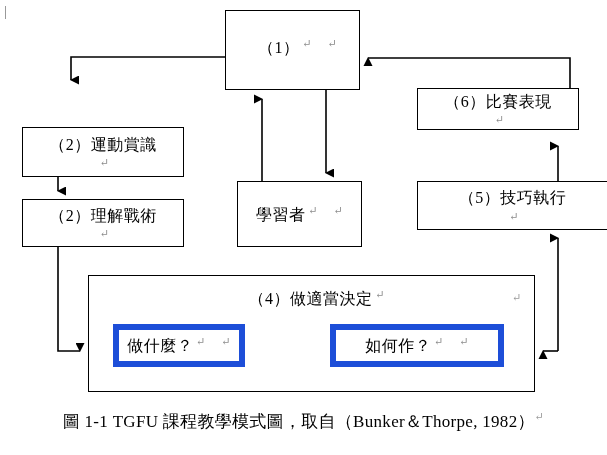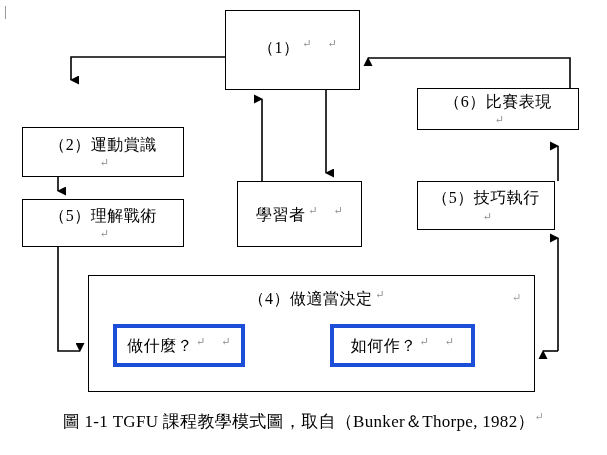--- a/index.html
+++ b/index.html
@@ -44,21 +44,21 @@
   .node-game { left: 225px; top: 10px; width: 135px; height: 80px; }
   .node-game .line-a { margin-bottom: 6px; padding-left: 10px; }
   .node-game .line-b { padding-left: 2px; }
   .node-appreciation { left: 22px; top: 88px; width: 162px; height: 50px; margin-top: 39px; }
   .node-tactics { left: 22px; top: 199px; width: 162px; height: 48px; }
   .node-learner {
     left: 237px; top: 181px; width: 125px; height: 66px;
     justify-content: center;
   }
   .node-performance { left: 417px; top: 88px; width: 162px; height: 42px; }
-  .node-skill { left: 417px; top: 181px; width: 138px; height: 49px; }
+  .node-skill { left: 417px; top: 181px; width: 191px; height: 49px; }
 
   .node-decision {
     left: 88px; top: 275px; width: 447px; height: 117px;
     display: block;
     padding: 4px;
   }
   .decision-title {
     position: absolute;
     left: 0; right: 0;
     top: 11px;
@@ -69,31 +69,31 @@
   }
   .decision-pilcrow-right {
     position: absolute;
     right: 12px;
     top: 14px;
     font-size: 11px;
     color: #9a9a9a;
   }
   .subnode {
     position: absolute;
-    border: 4px solid #1d4ed8;
+    border: 6px solid #1d4ed8;
     background: #ffffff;
     box-sizing: border-box;
     display: flex;
     align-items: center;
     justify-content: center;
     font-size: 16px;
     white-space: nowrap;
   }
   .subnode-what { left: 24px; top: 48px; width: 132px; height: 43px; }
-  .subnode-how  { left: 241px; top: 48px; width: 145px; height: 43px; }
+  .subnode-how  { left: 241px; top: 48px; width: 174px; height: 43px; }
 
   .pilcrow {
     font-size: 11px;
     color: #8c8c8c;
     vertical-align: super;
     margin-left: 3px;
     letter-spacing: 0;
   }
   .pilcrow.wide { margin-left: 16px; }
 
@@ -191,21 +191,21 @@
   <div class="node node-game">
     <span class="line-a"><span>（1）</span><span class="pilcrow">↵</span><span class="pilcrow wide">↵</span></span>
   </div>
 
   <div class="node node-appreciation">
     <span>（2）運動賞識</span>
       <span class="pilcrow">↵</span>
   </div>
 
   <div class="node node-tactics">
-    <span>（5）理解戰術</span>
+    <span>（2）理解戰術</span>
       <span class="pilcrow">↵</span>
   </div>
 
   <div class="node node-learner">
     <span><span>學習者</span><span class="pilcrow">↵</span><span class="pilcrow wide">↵</span></span>
   </div>
 
   <div class="node node-performance">
     <span>（6）比賽表現</span>
       <span class="pilcrow">↵</span>

